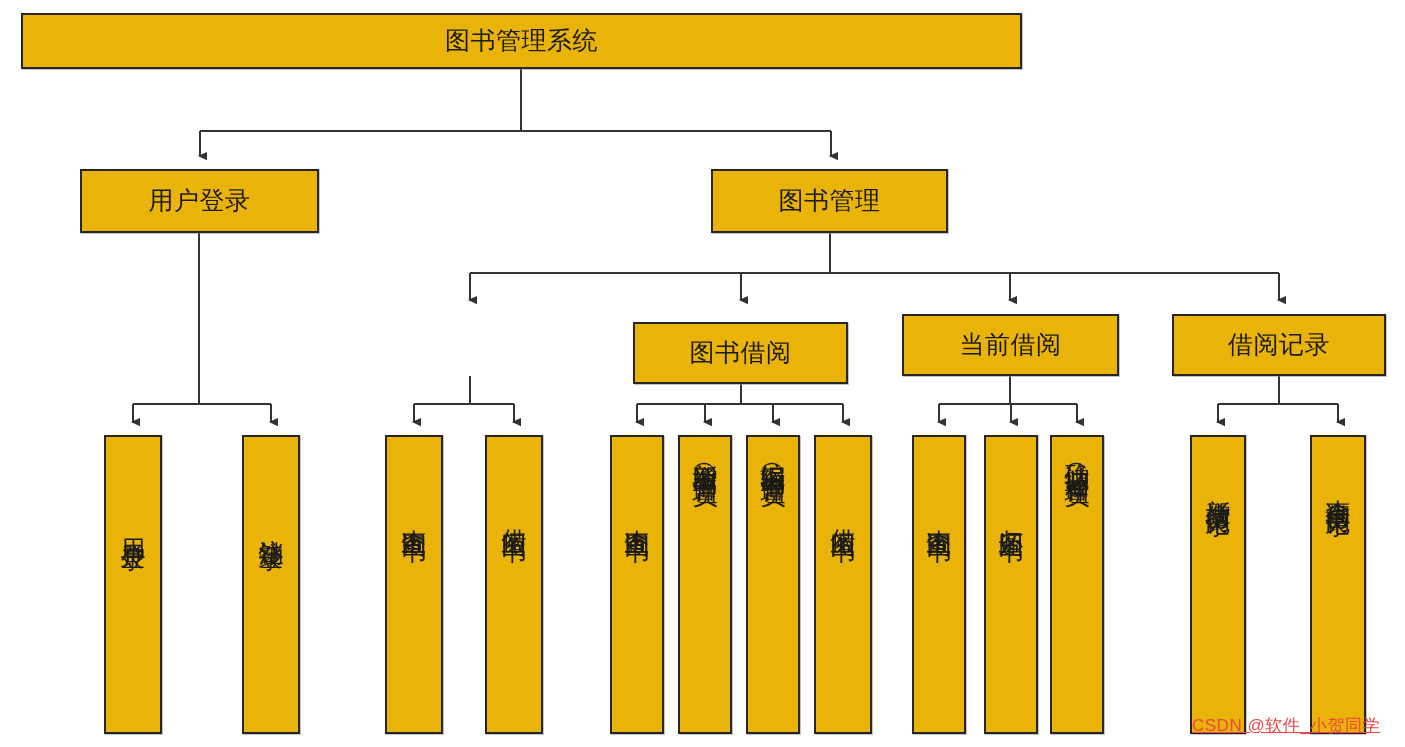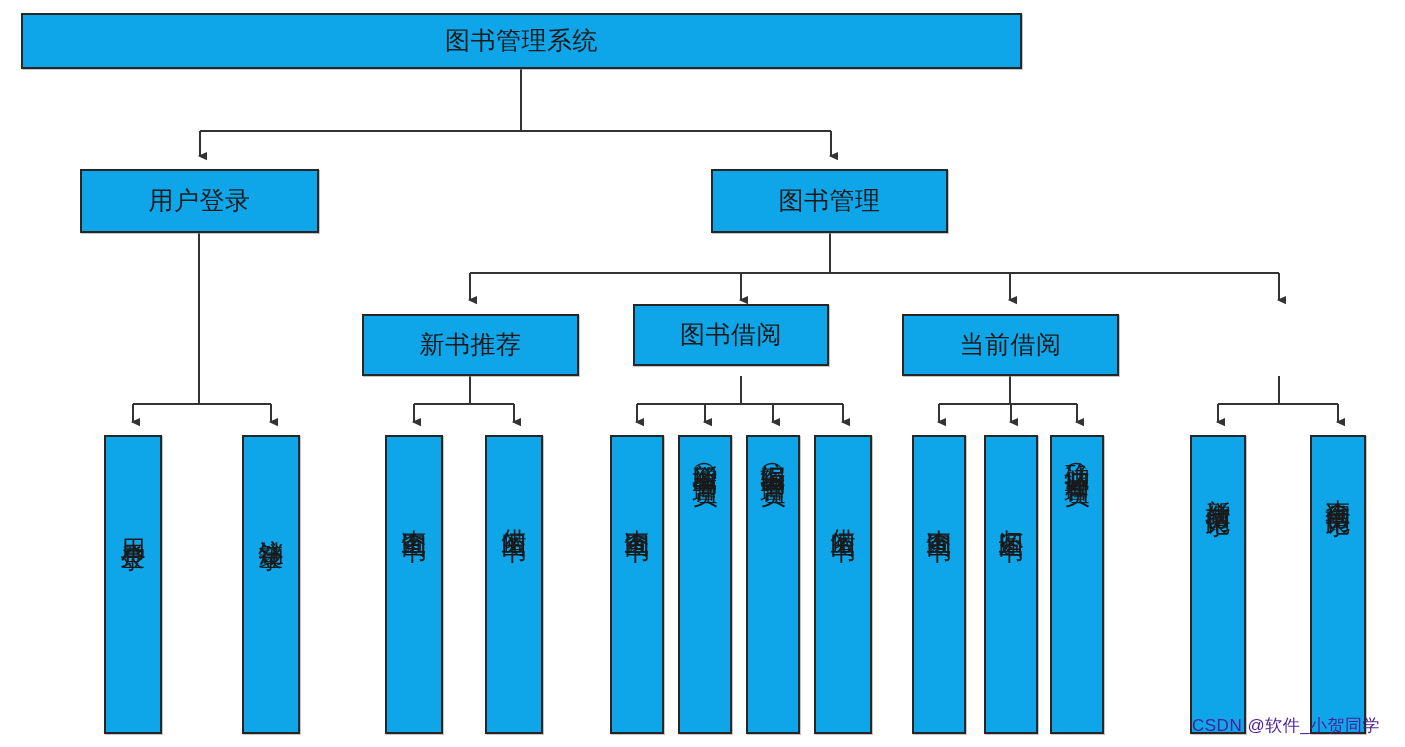--- a/index.html
+++ b/index.html
@@ -23,21 +23,21 @@
     position: absolute;
     left: 0;
     top: 0;
     width: 1405px;
     height: 747px;
     pointer-events: none;
   }
   .node {
     position: absolute;
     box-sizing: border-box;
-    background: #0ea5e9;
+    background: #eab308;
     border: 2px solid #262626;
     display: flex;
     align-items: center;
     justify-content: center;
     box-shadow: 1px 1px 0 0 rgba(150,150,150,0.55);
   }
   .node-label-h {
     font-size: 25px;
     color: #1a1a1a;
     line-height: 1.1;
@@ -56,23 +56,24 @@
     text-orientation: upright;
     letter-spacing: 3px;
     line-height: 1;
     white-space: nowrap;
   }
   .watermark {
     position: absolute;
     left: 1192px;
     top: 714px;
     font-size: 17px;
-    color: #4c1d95;
+    color: #ef4444;
     white-space: nowrap;
     letter-spacing: 0.5px;
+    text-decoration: underline;
   }
 </style>
 </head>
 <body>
 
 <div id="diagram-root">
 
   <svg class="edge-layer" viewBox="0 0 1405 747">
     <defs>
       <marker id="arrowhead" markerWidth="10" markerHeight="10" refX="4.6" refY="7.4" orient="auto" markerUnits="userSpaceOnUse">
@@ -127,28 +128,28 @@
     <span class="node-label-h">图书管理系统</span>
   </div>
 
   <div class="node" style="left:80px; top:169px; width:239px; height:64px;">
     <span class="node-label-h">用户登录</span>
   </div>
   <div class="node" style="left:711px; top:169px; width:237px; height:64px;align-items:center;">
     <span class="node-label-h">图书管理</span>
   </div>
 
-  <div class="node" style="left:362px; top:314px; width:217px; height:62px;">
-    <span class="node-label-h">新书推荐</span>
-  </div>
-  <div class="node" style="left:633px; top:304px; width:196px; height:62px;">
+  <div class="node" style="left:633px; top:322px; width:215px; height:62px;">
     <span class="node-label-h">图书借阅</span>
   </div>
   <div class="node" style="left:902px; top:314px; width:217px; height:62px;text-align:right;">
     <span class="node-label-h">当前借阅</span>
+  </div>
+  <div class="node" style="left:1172px; top:314px; width:214px; height:62px;">
+    <span class="node-label-h">借阅记录</span>
   </div>
 
   <div class="node node-vert" style="left:104px; top:435px; width:58px; height:299px; padding-top:82px;">
     <span class="node-label-v">用户登录</span>
   </div>
   <div class="node node-vert" style="left:242px; top:435px; width:58px; height:299px; padding-top:82px;">
     <span class="node-label-v">注销登录</span>
   </div>
   <div class="node node-vert" style="left:385px; top:435px; width:58px; height:299px; padding-top:72px;">
     <span class="node-label-v">查询图书</span>

